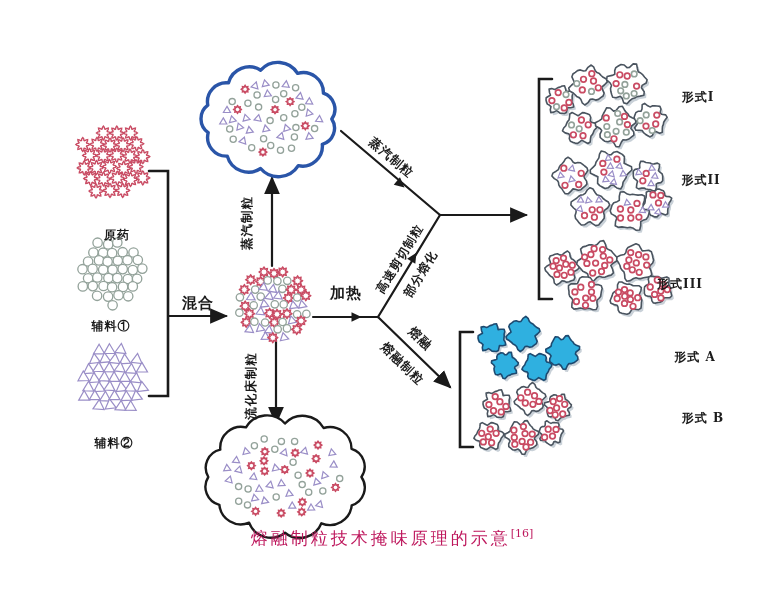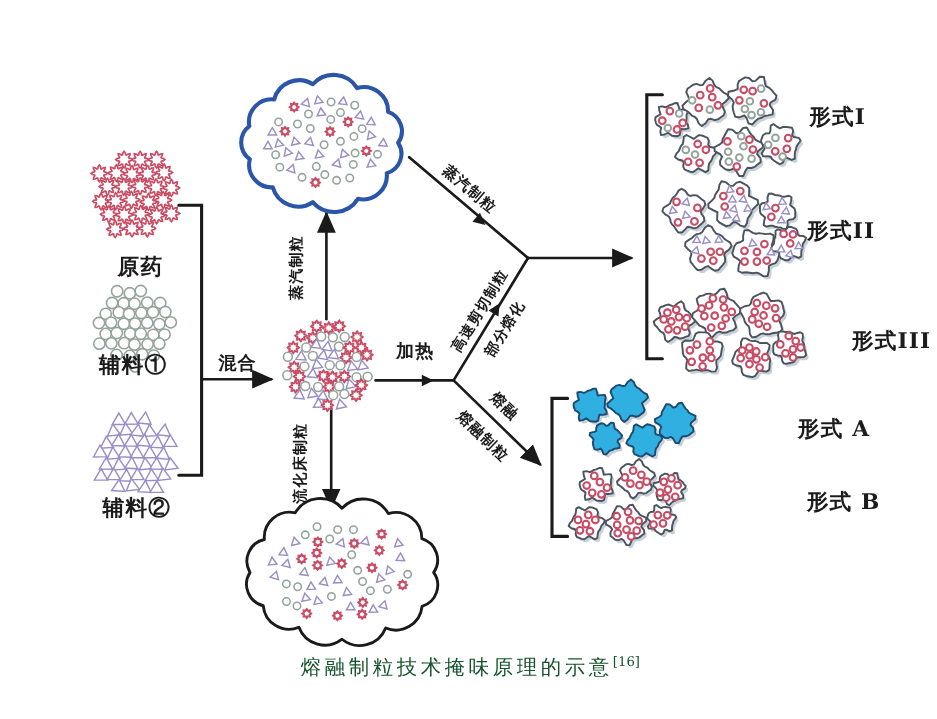--- a/index.html
+++ b/index.html
@@ -1,23 +1,23 @@
 <!DOCTYPE html>
 <html><head>
 <meta charset="utf-8">
 <style>
   html,body{margin:0;padding:0;background:#fff;}
   .stage{position:relative;width:781px;height:599px;background:#fff;overflow:hidden;
          font-family:"DejaVu Serif","Liberation Serif",serif;}
   .stage svg{position:absolute;left:0;top:0;}
   .lbl{position:absolute;transform:translate(-50%,-50%) rotate(var(--rot,0deg));
        color:#1b1b1b;font-weight:bold;white-space:nowrap;letter-spacing:1px;}
-  .fs15{font-size:15px}.fs14{font-size:18px}.fs13{font-size:12.5px}.fs12{font-size:12px}
-  .caption{position:absolute;left:392px;top:556px;transform:translate(-50%,-50%);
-           font-size:17px;letter-spacing:3px;color:#14532d;white-space:nowrap;}
+  .fs15{font-size:15px}.fs14{font-size:12px}.fs13{font-size:12.5px}.fs12{font-size:12px}
+  .caption{position:absolute;left:392px;top:538px;transform:translate(-50%,-50%);
+           font-size:17px;letter-spacing:3px;color:#be185d;white-space:nowrap;}
   .caption sup{font-size:11px;letter-spacing:0;}
 </style>
 </head>
 <body>
 
 <div class="stage">
   <svg id="diagram" width="781" height="599" viewBox="0 0 781 599">
       <defs>
         <marker id="ah" viewBox="0 0 10 10" refX="8.5" refY="5" markerWidth="8.5" markerHeight="8.5" orient="auto-start-reverse">
           <path d="M0,0.8 L9.6,5 L0,9.2 Z" fill="#1a1a1a"></path>
@@ -551,32 +551,32 @@
         <circle cx="514.8" cy="444.2" r="2.8" fill="#fff" stroke="#c94b63" stroke-width="1.7"></circle>
         <circle cx="532.2" cy="434.1" r="2.8" fill="#fff" stroke="#c94b63" stroke-width="1.7"></circle>
         <circle cx="526.0" cy="447.0" r="2.8" fill="#fff" stroke="#c94b63" stroke-width="1.7"></circle>
         <circle cx="548.2" cy="429.2" r="2.8" fill="#fff" stroke="#c94b63" stroke-width="1.7"></circle>
         <circle cx="556.0" cy="429.4" r="2.8" fill="#fff" stroke="#c94b63" stroke-width="1.7"></circle>
         <circle cx="552.5" cy="436.1" r="2.8" fill="#fff" stroke="#c94b63" stroke-width="1.7"></circle>
         <circle cx="544.6" cy="437.2" r="2.8" fill="#fff" stroke="#c94b63" stroke-width="1.7"></circle>
       </g>
     </svg>
 
-  <div class="lbl fs14" style="left:117px;top:222px">原药</div>
-  <div class="lbl fs14" style="left:111px;top:304px">辅料①</div>
-  <div class="lbl fs14" style="left:114px;top:423px">辅料②</div>
+  <div class="lbl fs14" style="left:117px;top:235px">原药</div>
+  <div class="lbl fs14" style="left:111px;top:326px">辅料①</div>
+  <div class="lbl fs14" style="left:114px;top:443px">辅料②</div>
   <div class="lbl fs15" style="left:198px;top:303px">混合</div>
   <div class="lbl fs15" style="left:346px;top:293px">加热</div>
   <div class="lbl fs13" style="left:247px;top:223px;--rot:-90deg">蒸汽制粒</div>
   <div class="lbl fs13" style="left:251px;top:386px;--rot:-90deg">流化床制粒</div>
   <div class="lbl fs13" style="left:391px;top:158px;--rot:40deg">蒸汽制粒</div>
   <div class="lbl fs12" style="left:400px;top:259px;--rot:-58.7deg">高速剪切制粒</div>
   <div class="lbl fs12" style="left:421px;top:274px;--rot:-58.7deg">部分熔化</div>
   <div class="lbl fs13" style="left:420px;top:339px;--rot:44deg">熔融</div>
   <div class="lbl fs13" style="left:402px;top:364px;--rot:44deg">熔融制粒</div>
   <div class="lbl fs14" style="left:698px;top:97px">形式I</div>
-  <div class="lbl fs14" style="left:701px;top:192px">形式II</div>
-  <div class="lbl fs14" style="left:743px;top:284px">形式III</div>
+  <div class="lbl fs14" style="left:701px;top:180px">形式II</div>
+  <div class="lbl fs14" style="left:680px;top:284px">形式III</div>
   <div class="lbl fs14" style="left:695px;top:357px">形式 A</div>
   <div class="lbl fs14" style="left:703px;top:418px">形式 B</div>
 
   <div class="caption"><span>熔融制粒技术掩味原理的示意</span><sup>[16]</sup></div>
 </div>
 
 </body></html>

